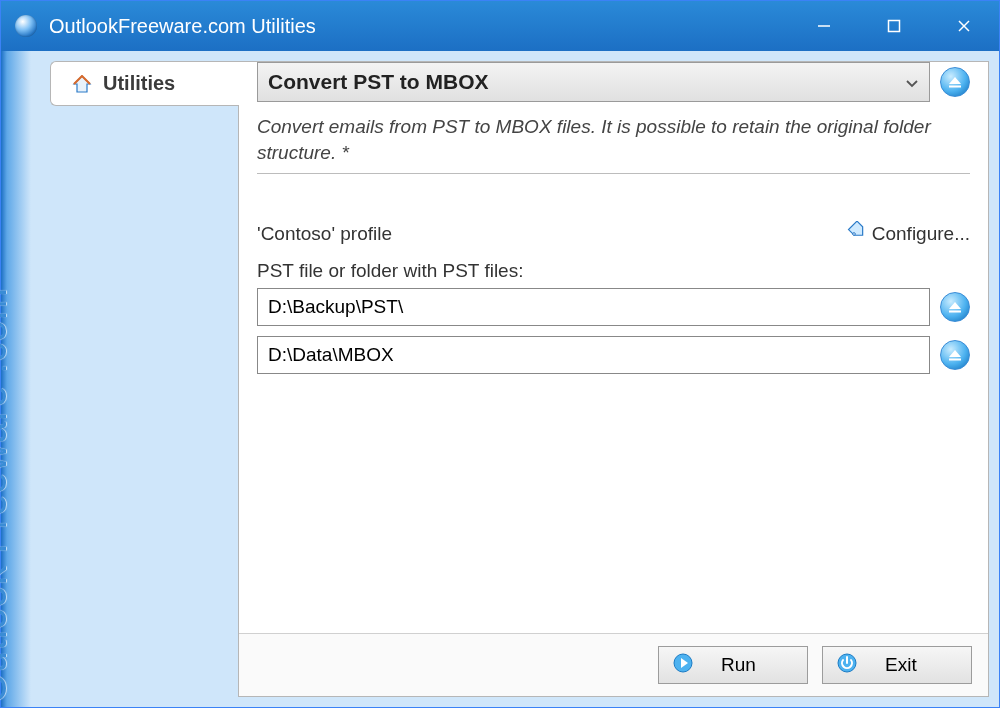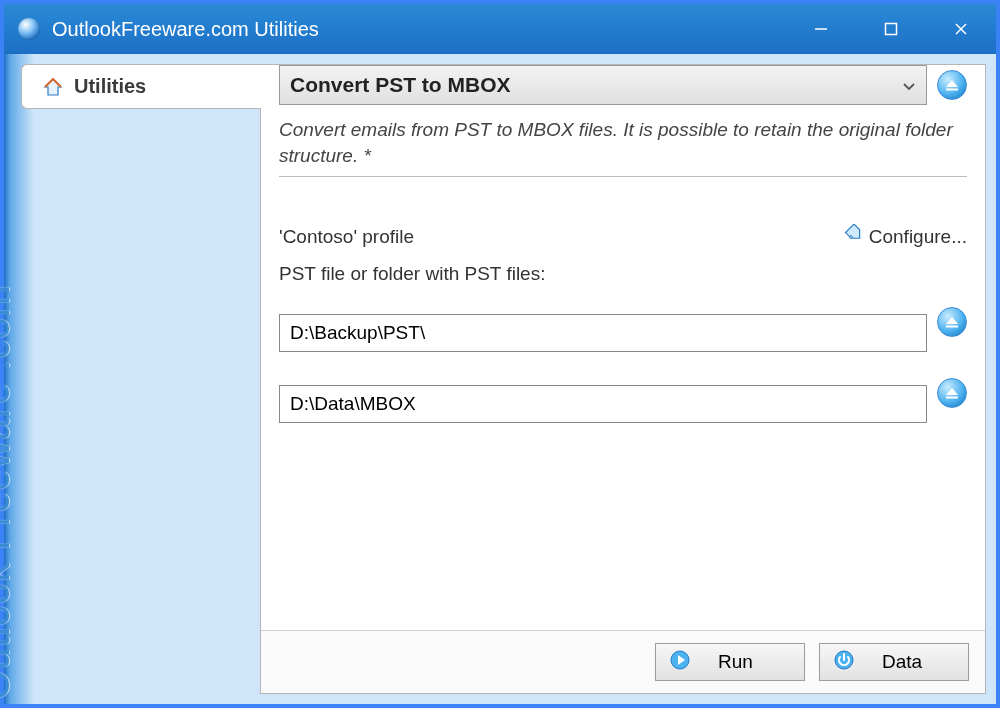--- a/index.html
+++ b/index.html
@@ -4,21 +4,21 @@
 <style>
   * { box-sizing: border-box; margin: 0; padding: 0; }
   body {
     font-family: "Segoe UI", Tahoma, sans-serif;
     background: #fff;
     overflow: hidden;
   }
   .window {
     width: 1000px;
     height: 708px;
-    border: 4px solid #3b82f6;
+    border: 1px solid #3b82f6;
     background: #fff;
     display: flex;
     flex-direction: column;
   }
   .titlebar {
     height: 50px;
     background: linear-gradient(to bottom, #2a8ad8, #1c6fc4);
     display: flex;
     align-items: center;
     color: #fff;
@@ -41,23 +41,24 @@
     color: #fff;
   }
 
   .body-area {
     flex: 1;
     display: flex;
     background: linear-gradient(to right, #1c6fc4 0, #5fa8e8 6px, #cfe6fa 30px, #cfe6fa);
     position: relative;
   }
   .sidebar {
-    width: 256px;
+    width: 237px;
     position: relative;
     padding-top: 10px;
+    padding-left: 32px;
   }
   .vertical-brand {
     position: absolute;
     left: 14px;
     bottom: 4px;
     transform: rotate(-90deg);
     transform-origin: left bottom;
     font-size: 38px;
     font-weight: 400;
     color: #3a8cd6;
@@ -176,21 +177,20 @@
     margin-bottom: 10px;
   }
   .text-input {
     flex: 1;
     height: 38px;
     border: 1px solid #888;
     padding: 0 10px;
     font-size: 19px;
     font-family: inherit;
     background: #fff;
-    margin-top: 23px;
   }
   .footer-bar {
     padding: 12px 16px;
     display: flex;
     justify-content: flex-end;
     gap: 14px;
     border-top: 1px solid #d0d0d0;
     background: #fafafa;
   }
   .action-btn {
@@ -319,19 +319,19 @@
           <span>Run</span>
         </div>
         <div class="action-btn">
           <span>
             <svg width="20" height="20" viewBox="0 0 20 20">
                 <circle cx="10" cy="10" r="9" fill="#4db2f0" stroke="#1b7bc4"></circle>
                 <path d="M10 4 L10 10" stroke="#fff" stroke-width="2" stroke-linecap="round"></path>
                 <path d="M6 7 A5 5 0 1 0 14 7" fill="none" stroke="#fff" stroke-width="2" stroke-linecap="round"></path>
               </svg>
           </span>
-          <span>Data</span>
+          <span>Exit</span>
         </div>
       </div>
     </div>
 
   </div>
 </div>
 
 </body></html>

